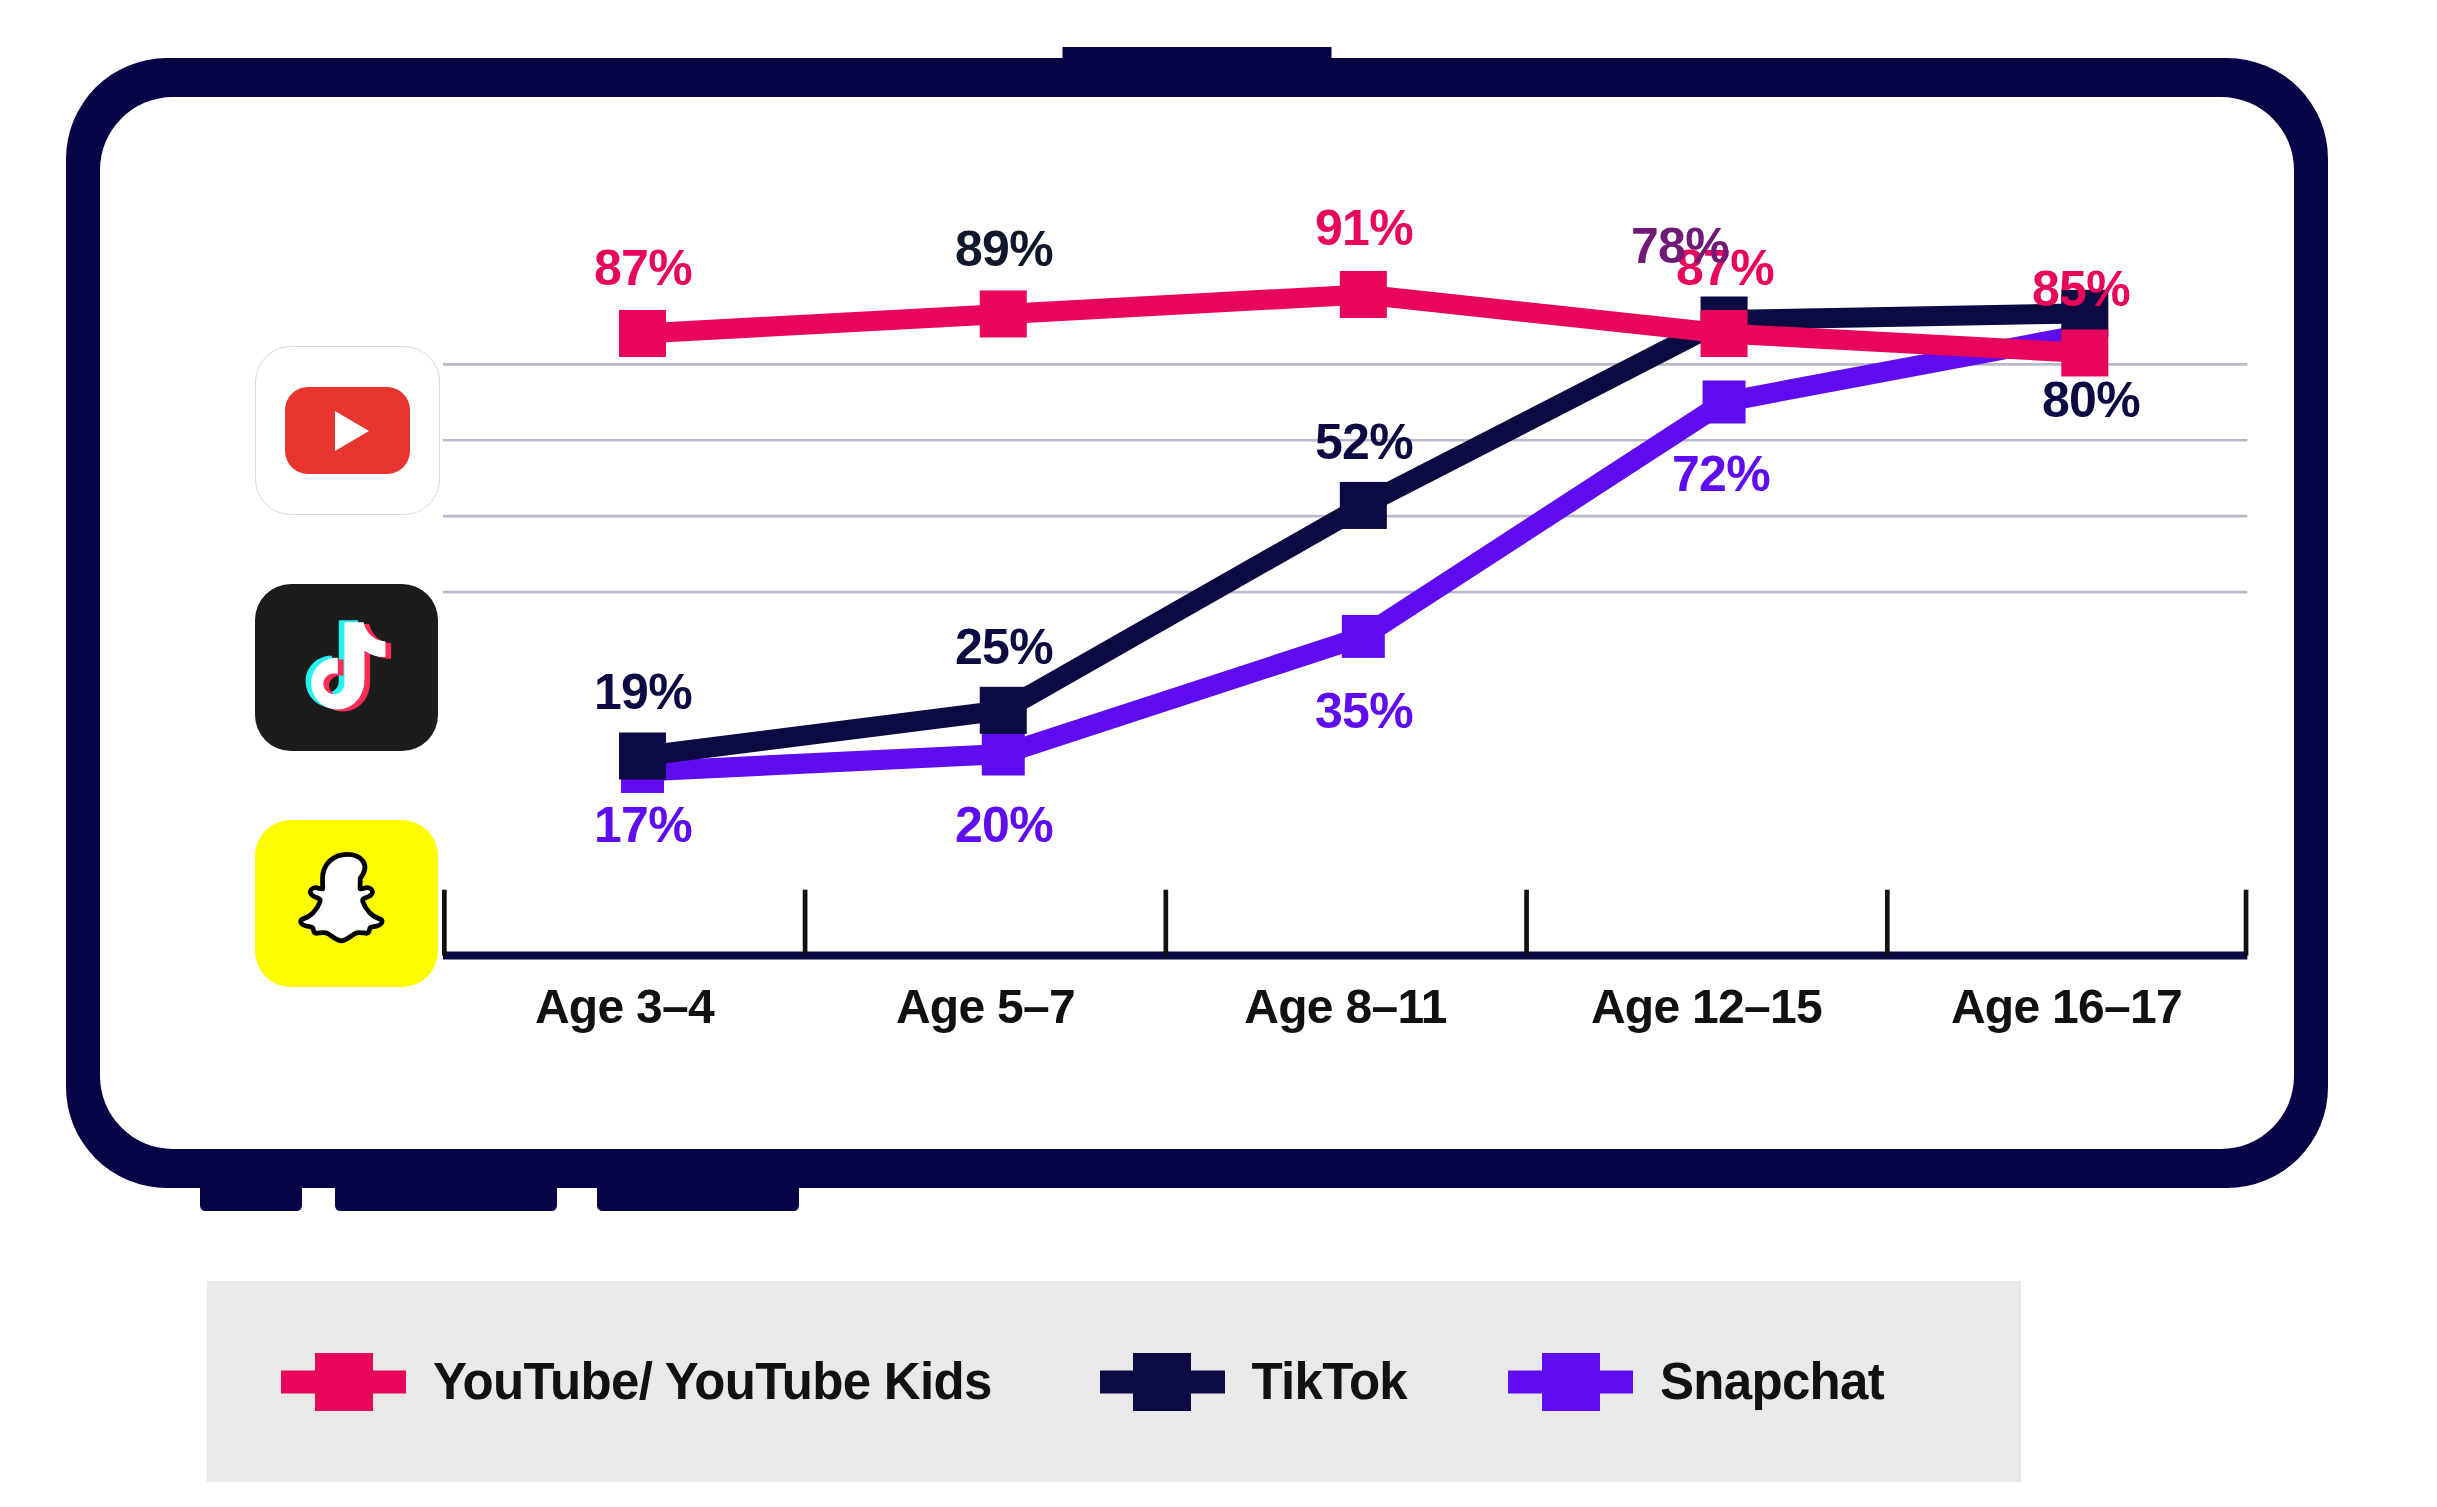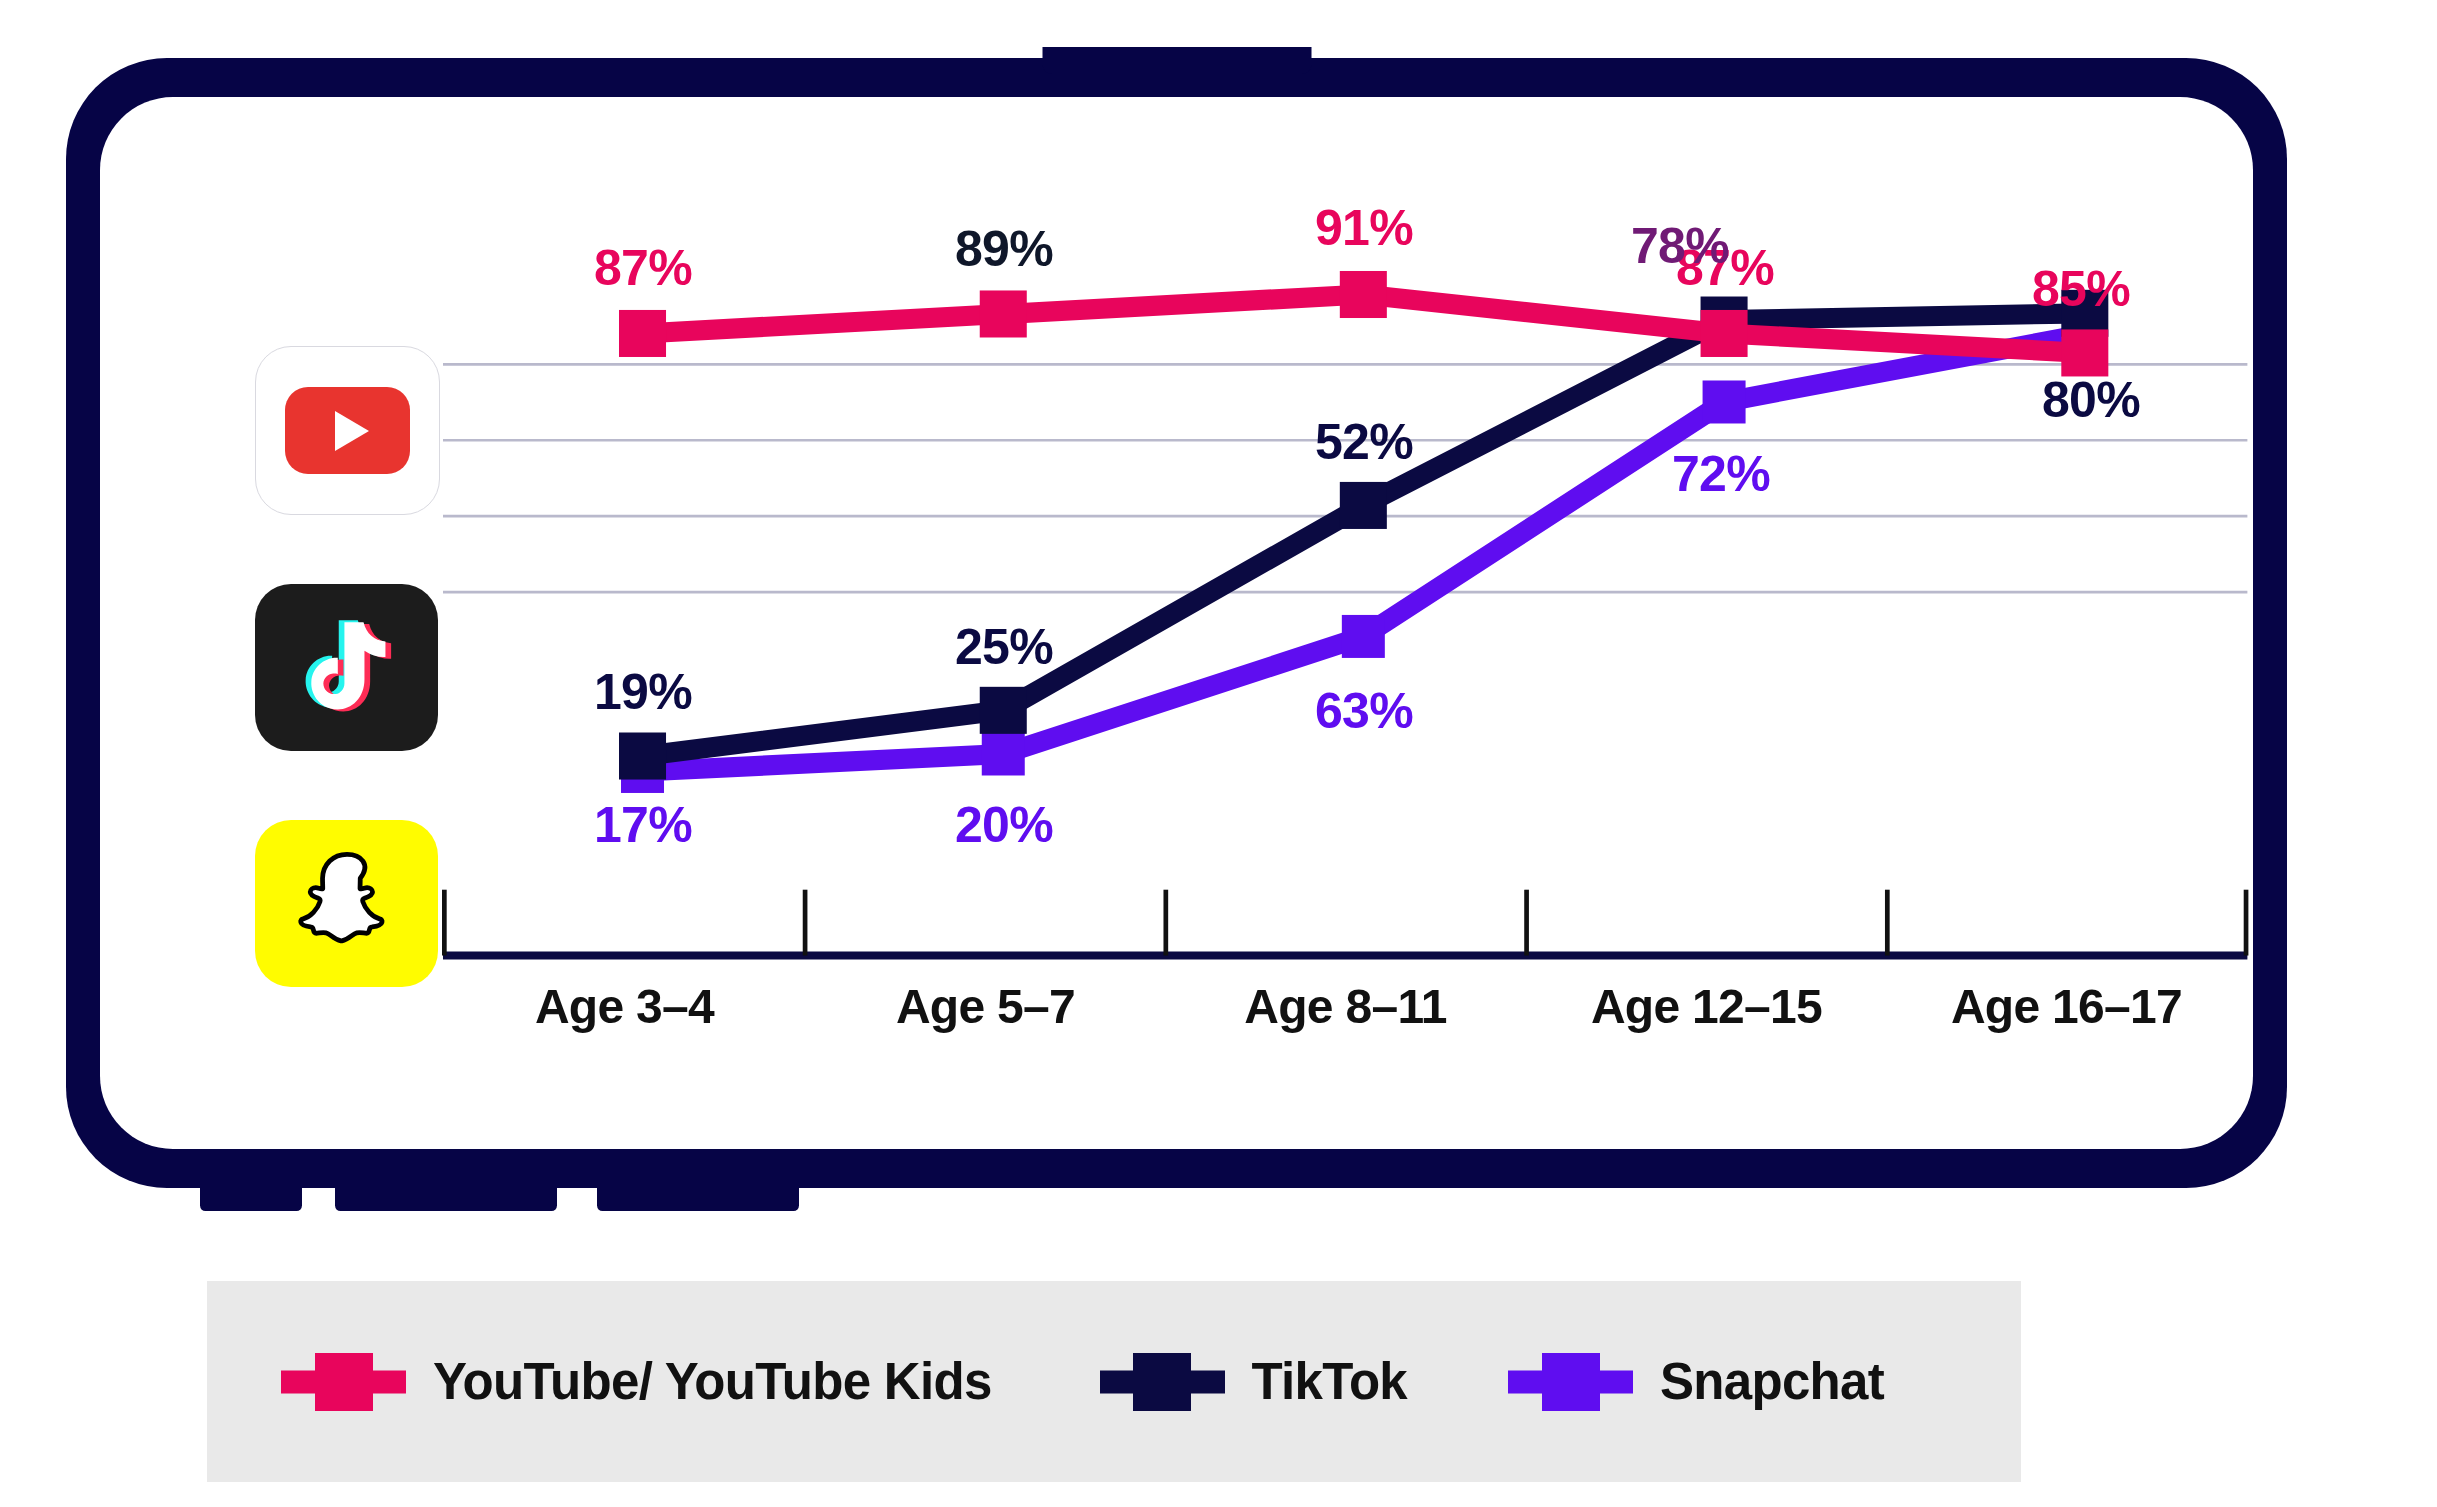--- a/index.html
+++ b/index.html
@@ -4,21 +4,21 @@
 <style>
   html,body{margin:0;padding:0;}
   body{
     width:2438px;height:1508px;background:#ffffff;
     font-family:"Liberation Sans",sans-serif;overflow:hidden;
   }
   .stage{position:relative;width:2438px;height:1508px;}
 
   
   .phone{
-    position:absolute;left:66px;top:58px;width:2221px;height:1130px;
+    position:absolute;left:66px;top:58px;width:2221px;height:1130px;padding-left:41px;
   }
   .phone-body{
     position:absolute;inset:0;
     background:var(--navy,#060446);
     border-radius:101px;
   }
   .phone-notch{
     position:absolute;left:50%;top:-10.8px;transform:translateX(-50%);
     width:269px;height:27px;background:var(--navy,#060446);
     border-radius:0 0 9.4px 9.4px;
@@ -190,21 +190,21 @@
         <div class="dlabel" style="left:1932px;top:163px;color:#E8055C;">85%</div>
 
         <div class="dlabel" style="left:494px;top:566px;color:#0B0A42;">19%</div>
         <div class="dlabel" style="left:855px;top:521px;color:#0B0A42;">25%</div>
         <div class="dlabel" style="left:1215px;top:316px;color:#0B0A42;">52%</div>
         <div class="dlabel" style="left:1531px;top:120px;color:#701a75;">78%</div>
         <div class="dlabel" style="left:1942px;top:274px;color:#0B0A42;">80%</div>
 
         <div class="dlabel" style="left:494px;top:699px;color:#5F0DF0;">17%</div>
         <div class="dlabel" style="left:855px;top:699px;color:#5F0DF0;">20%</div>
-        <div class="dlabel" style="left:1215px;top:585px;color:#5F0DF0;">63%</div>
+        <div class="dlabel" style="left:1215px;top:585px;color:#5F0DF0;">35%</div>
         <div class="dlabel" style="left:1572px;top:348px;color:#5F0DF0;">72%</div>
 
         <div class="xlabel" style="left:343px;top:882px;width:363px;">Age 3–4</div>
         <div class="xlabel" style="left:704px;top:882px;width:363px;">Age 5–7</div>
         <div class="xlabel" style="left:1064px;top:882px;width:363px;">Age 8–11</div>
         <div class="xlabel" style="left:1425px;top:882px;width:363px;">Age 12–15</div>
         <div class="xlabel" style="left:1785px;top:882px;width:363px;">Age 16–17</div>
       </div>
 
     </div>

